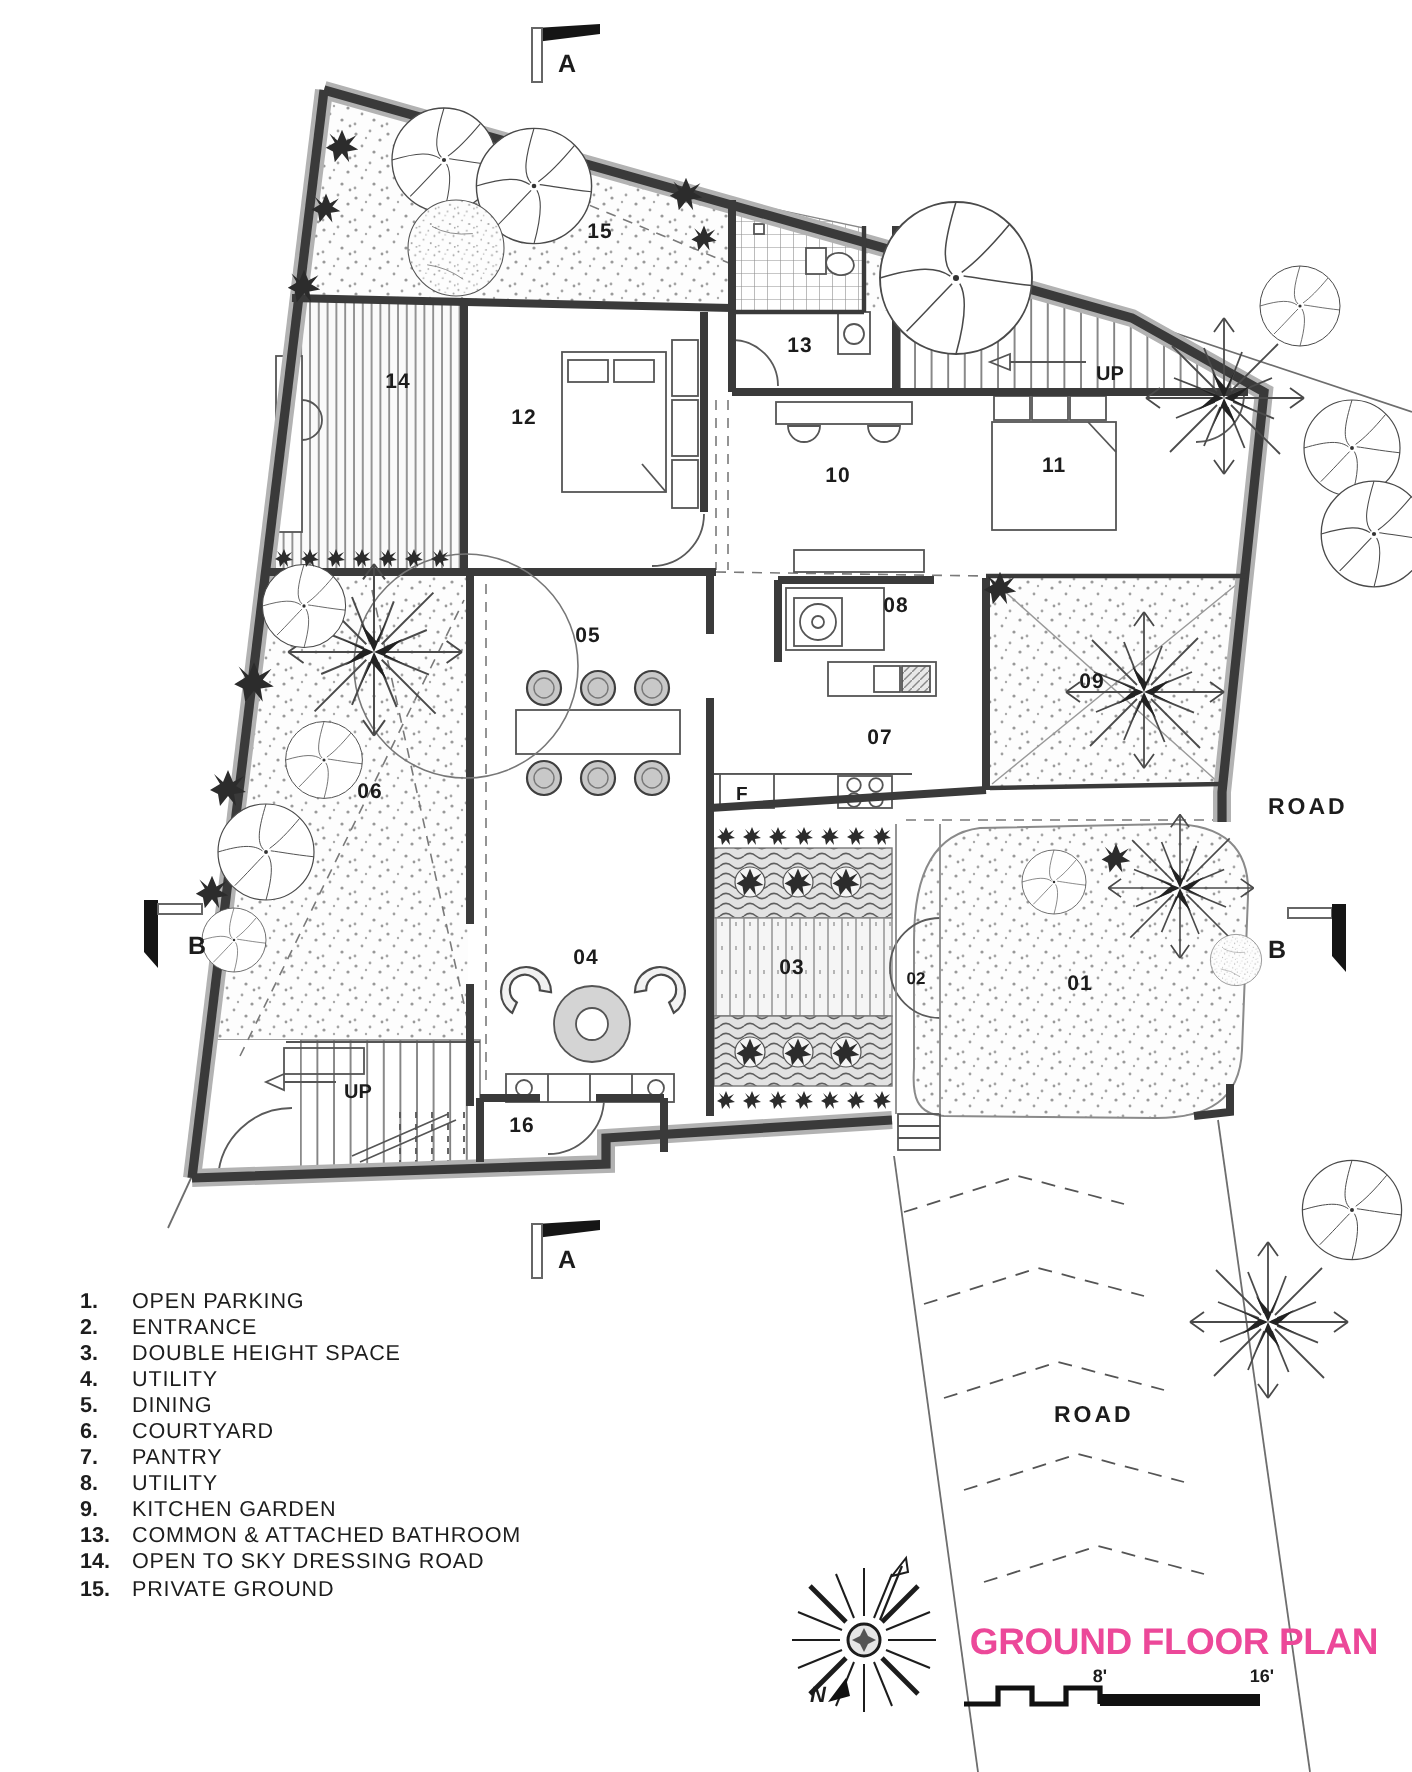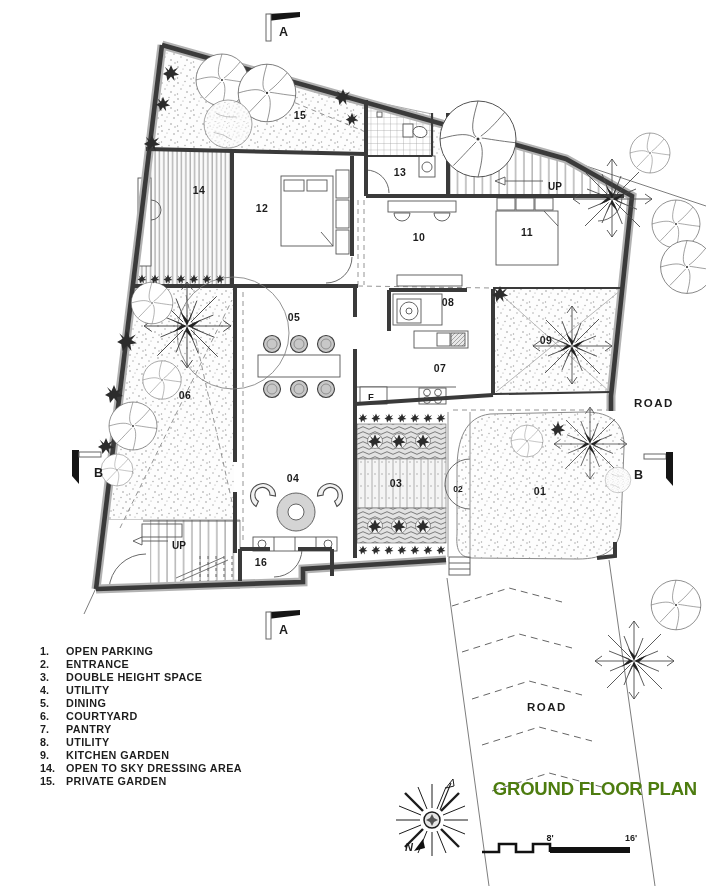--- a/index.html
+++ b/index.html
@@ -11,23 +11,23 @@
   .small-num{font-size:8.5px;}
   .road-t{font-size:11.5px;letter-spacing:1.5px;}
   .up-t{font-size:10px;}
   .sec-t{font-size:12.5px;}
   .scale-t{font-size:9px;}
   .n-t{font-size:11px;font-style:italic;}
   .f-t{font-size:9.5px;}
   #legend{position:absolute;left:40px;top:644px;width:270px;}
   .lrow{display:flex;height:13.1px;align-items:center;}
   .ln{width:26px;font-size:10.8px;font-weight:bold;color:#1d1d1d;}
-  .ll{font-size:10.8px;font-weight:bold;color:#1d1d1d;letter-spacing:.4px;white-space:nowrap;}
-  #titleblk{position:absolute;left:477px;top:778px;width:220px;text-align:right;
-            font-size:18.5px;font-weight:bold;color:#4d7c0f;letter-spacing:-0.2px;white-space:nowrap;}
+  .ll{font-size:10.8px;font-weight:normal;color:#1d1d1d;letter-spacing:.4px;white-space:nowrap;}
+  #titleblk{position:absolute;left:477px;top:810px;width:220px;text-align:center;
+            font-size:18.5px;font-weight:bold;color:#ec4899;letter-spacing:-0.2px;white-space:nowrap;}
 </style>
 </head>
 <body>
 
 <div id="canvas">
 <svg width="706" height="886" viewBox="0 0 706 886">
 <defs>
   <pattern id="stipple" width="16" height="16" patternUnits="userSpaceOnUse">
     <rect width="16" height="16" fill="#fdfdfd"></rect>
     <circle cx="2" cy="3" r=".8" fill="#9a9a9a"></circle>
@@ -510,23 +510,27 @@
       </div>
   <div class="lrow">
         <span class="ln">8.</span>
         <span class="ll">UTILITY</span>
       </div>
   <div class="lrow">
         <span class="ln">9.</span>
         <span class="ll">KITCHEN GARDEN</span>
       </div>
   <div class="lrow">
+        <span class="ln">13.</span>
+        <span class="ll">COMMON &amp; ATTACHED BATHROOM</span>
+      </div>
+  <div class="lrow">
         <span class="ln">14.</span>
-        <span class="ll">OPEN TO SKY DRESSING AREA</span>
+        <span class="ll">OPEN TO SKY DRESSING ROAD</span>
       </div>
   <div class="lrow">
         <span class="ln">15.</span>
-        <span class="ll">PRIVATE GARDEN</span>
+        <span class="ll">PRIVATE GROUND</span>
       </div>
 </div>
 
 <div id="titleblk">GROUND FLOOR PLAN</div>
 </div>
 
 </body></html>

